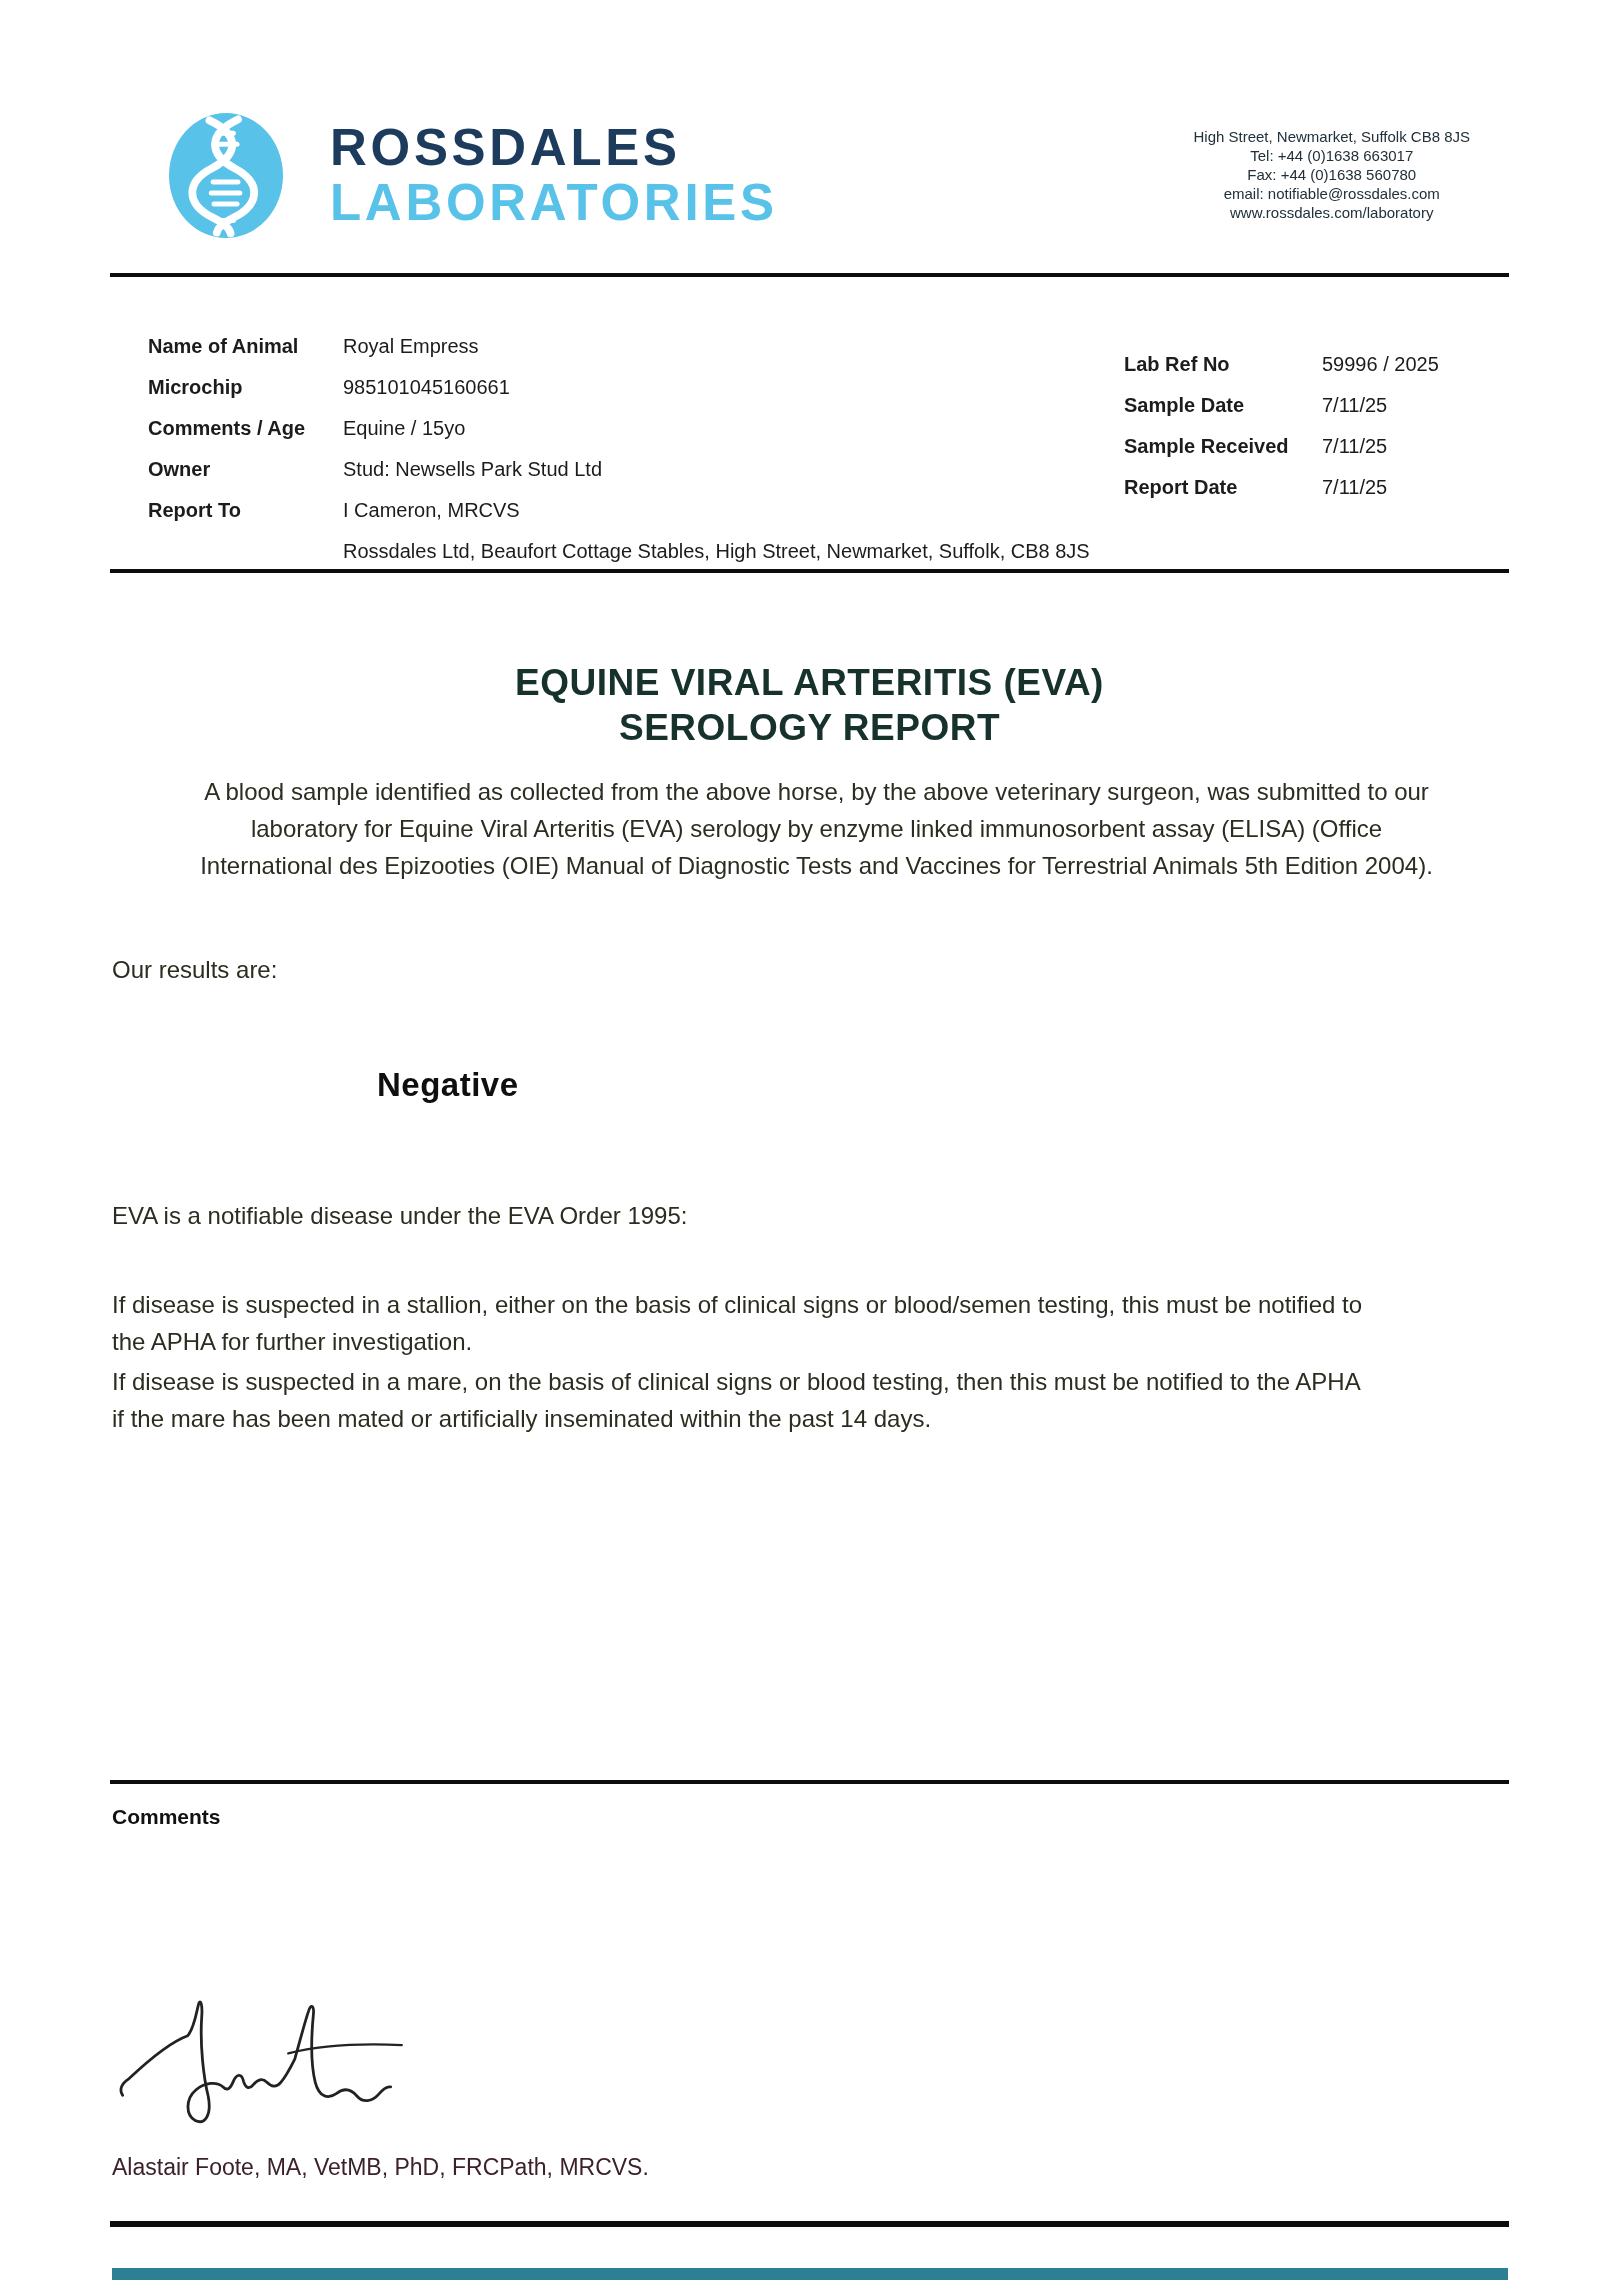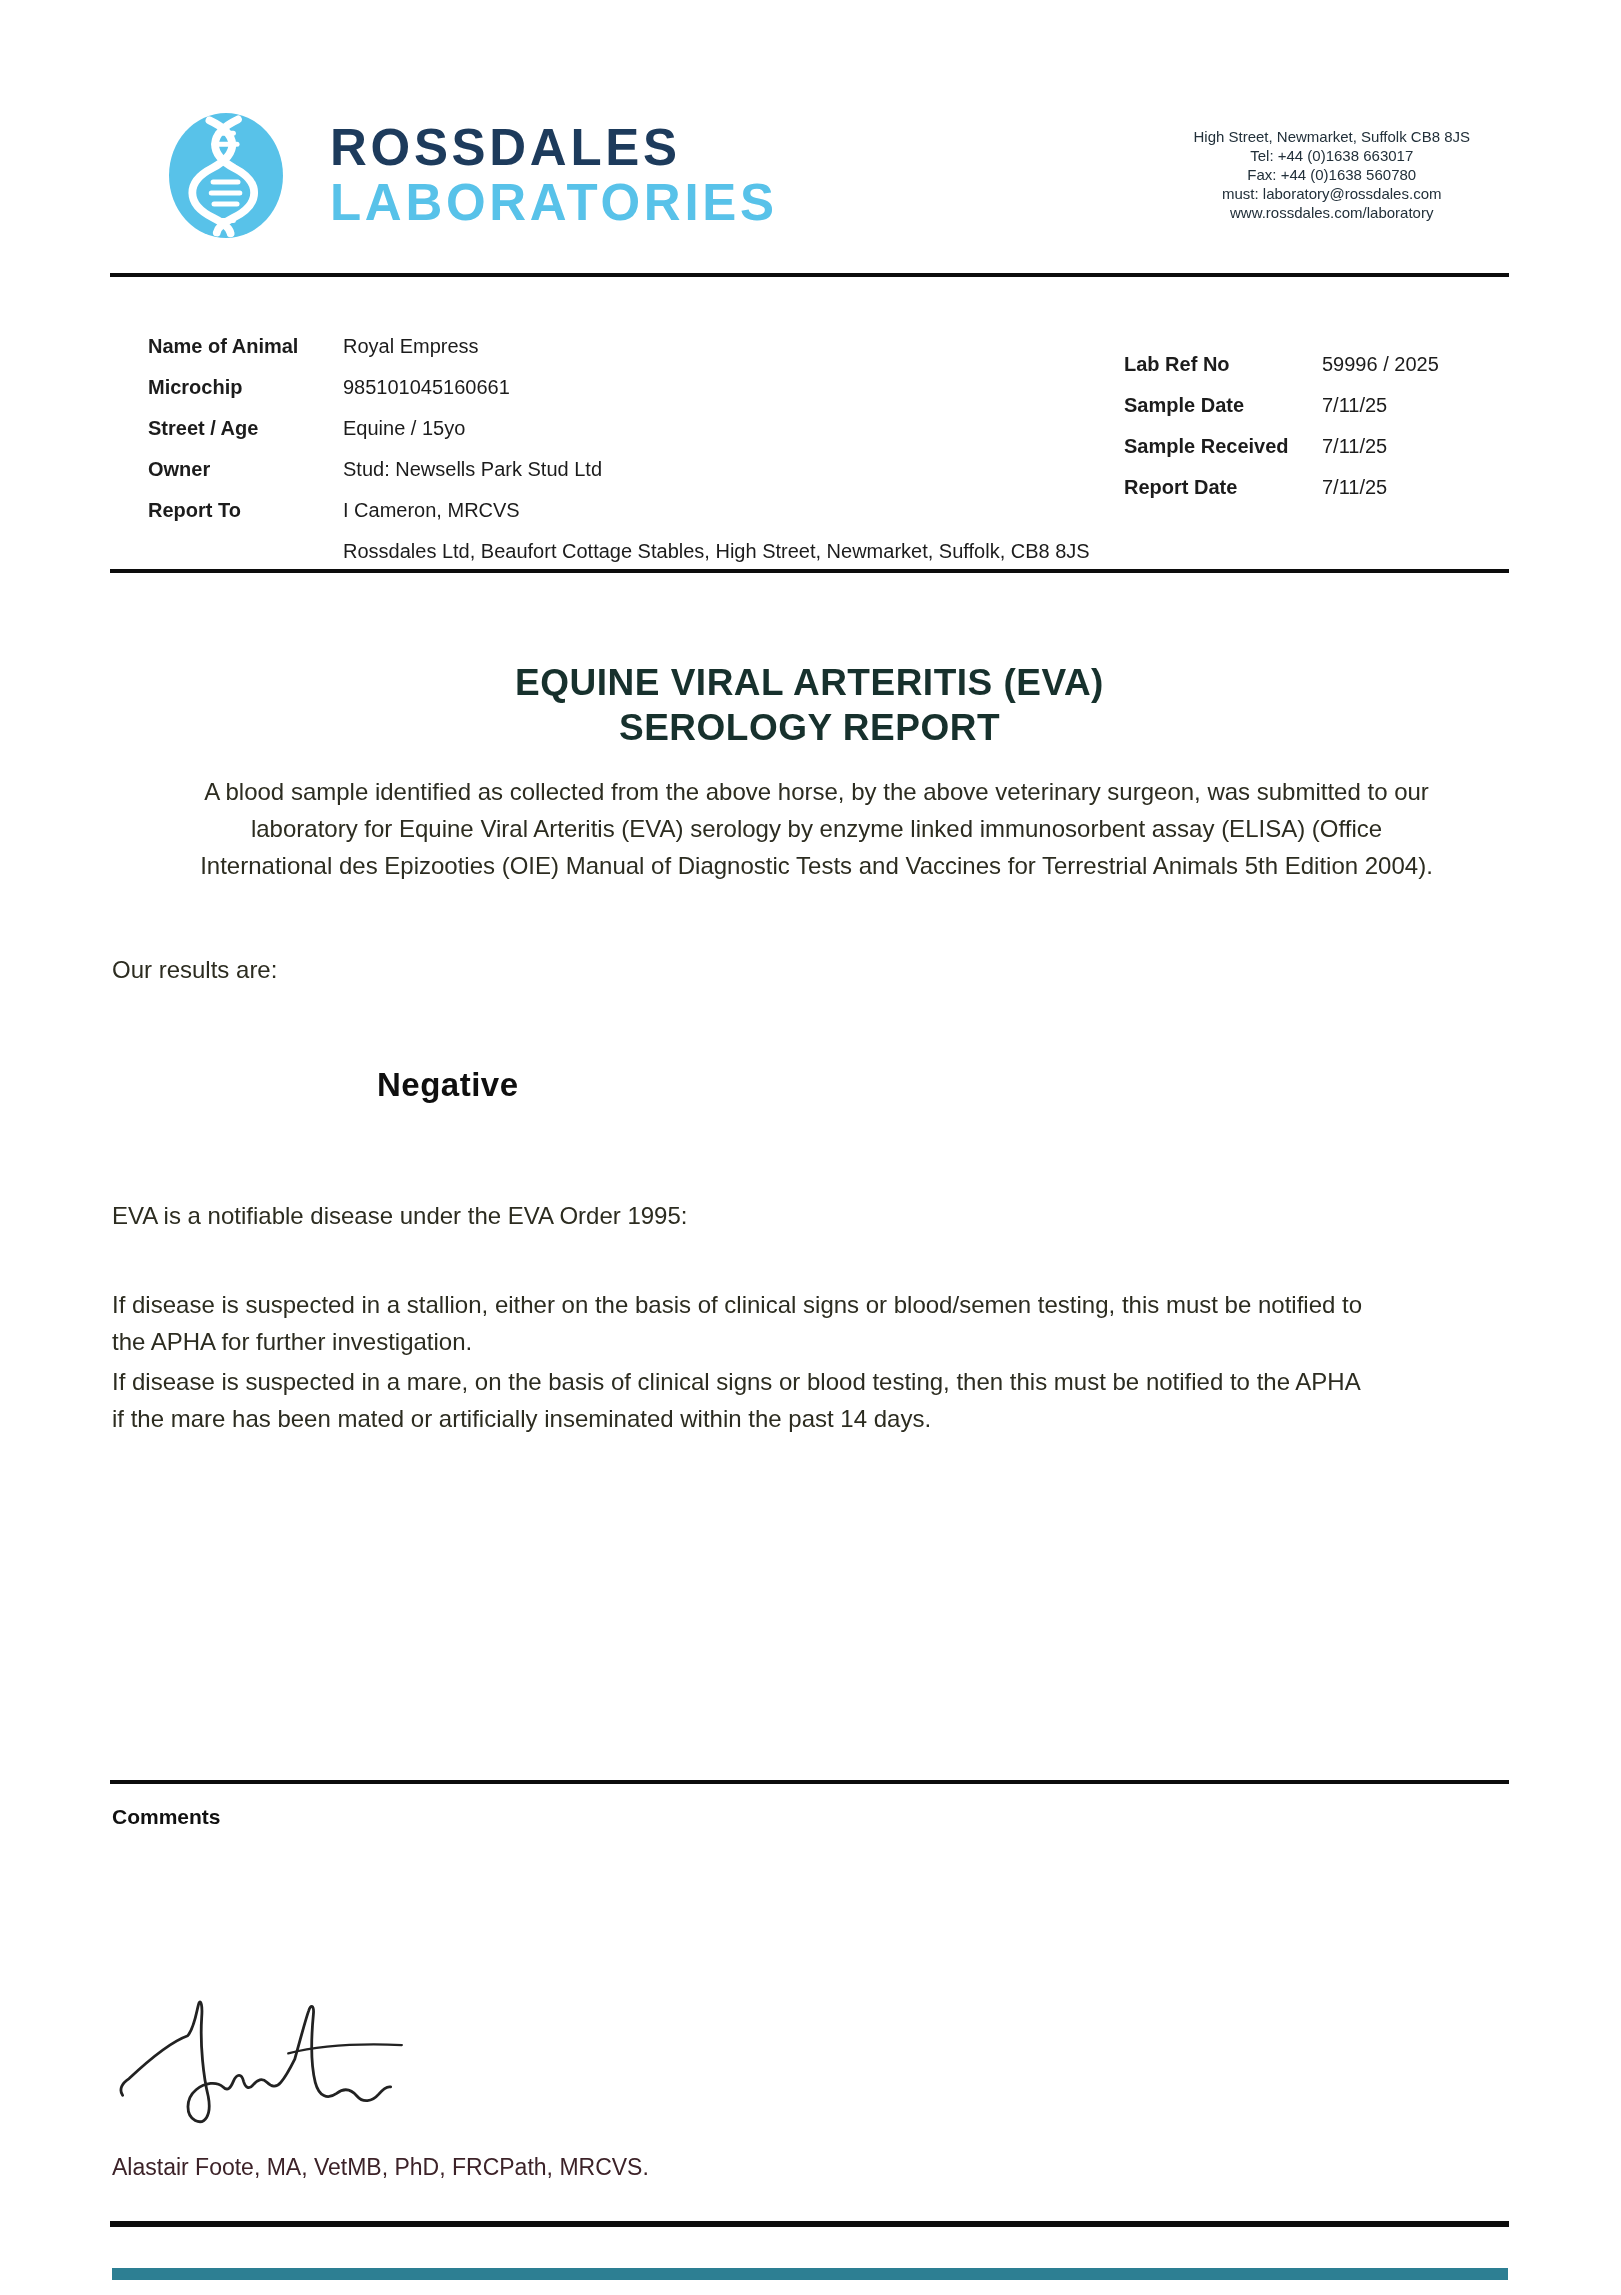--- a/index.html
+++ b/index.html
@@ -89,35 +89,35 @@
     </g>
   </svg>
 
   <div class="abs brand brand1">ROSSDALES</div>
   <div class="abs brand brand2">LABORATORIES</div>
 
   <div class="abs contact">
     <div>High Street, Newmarket, Suffolk CB8 8JS</div>
     <div>Tel: +44 (0)1638 663017</div>
     <div>Fax: +44 (0)1638 560780</div>
-    <div>must: laboratory@rossdales.com</div>
+    <div>email: notifiable@rossdales.com</div>
     <div>www.rossdales.com/laboratory</div>
   </div>
 
   <div class="abs rule rule1"></div>
 
   <div class="abs details-left">
     <div class="drow">
       <span class="dlabel">Name of Animal</span><span class="dvalue">Royal Empress</span>
     </div>
     <div class="drow">
       <span class="dlabel">Microchip</span><span class="dvalue">985101045160661</span>
     </div>
     <div class="drow">
-      <span class="dlabel">Street / Age</span><span class="dvalue">Equine / 15yo</span>
+      <span class="dlabel">Comments / Age</span><span class="dvalue">Equine / 15yo</span>
     </div>
     <div class="drow">
       <span class="dlabel">Owner</span><span class="dvalue">Stud: Newsells Park Stud Ltd</span>
     </div>
     <div class="drow">
       <span class="dlabel">Report To</span><span class="dvalue">I Cameron, MRCVS</span>
     </div>
     <div class="drow">
       <span class="dlabel"></span><span class="dvalue">Rossdales Ltd, Beaufort Cottage Stables, High Street, Newmarket, Suffolk, CB8 8JS</span>
     </div>

